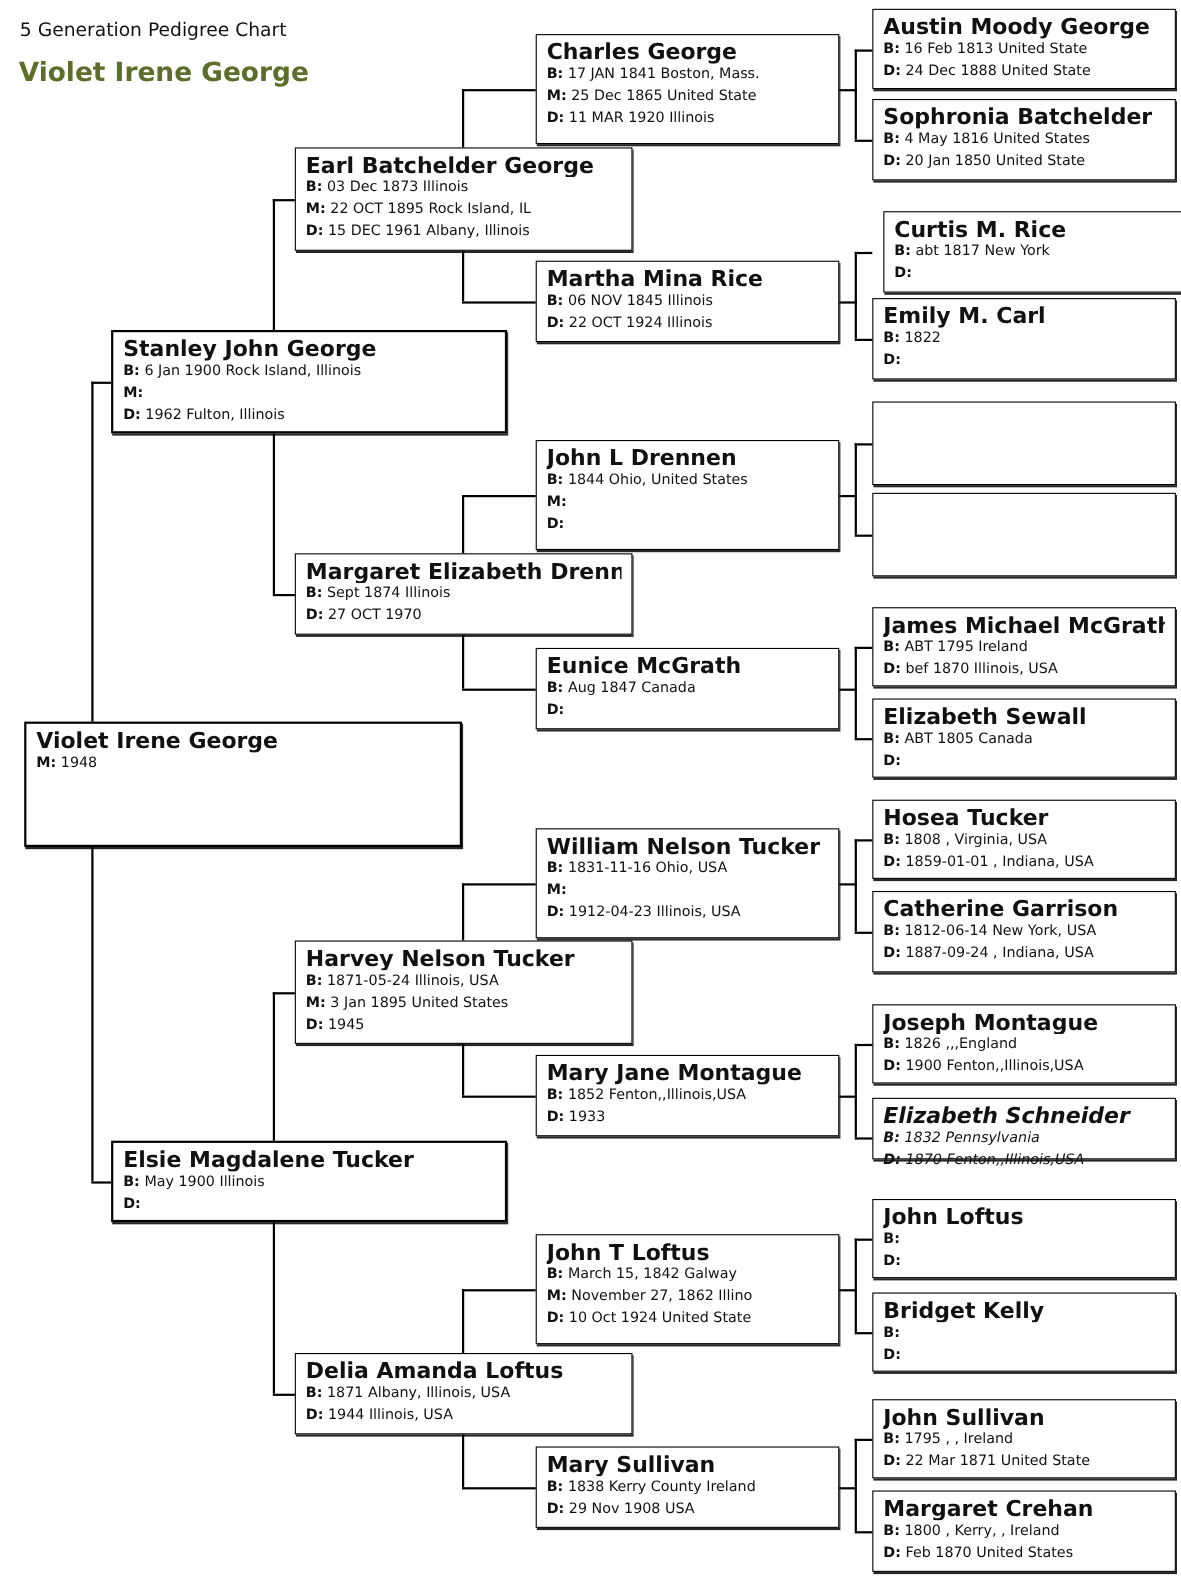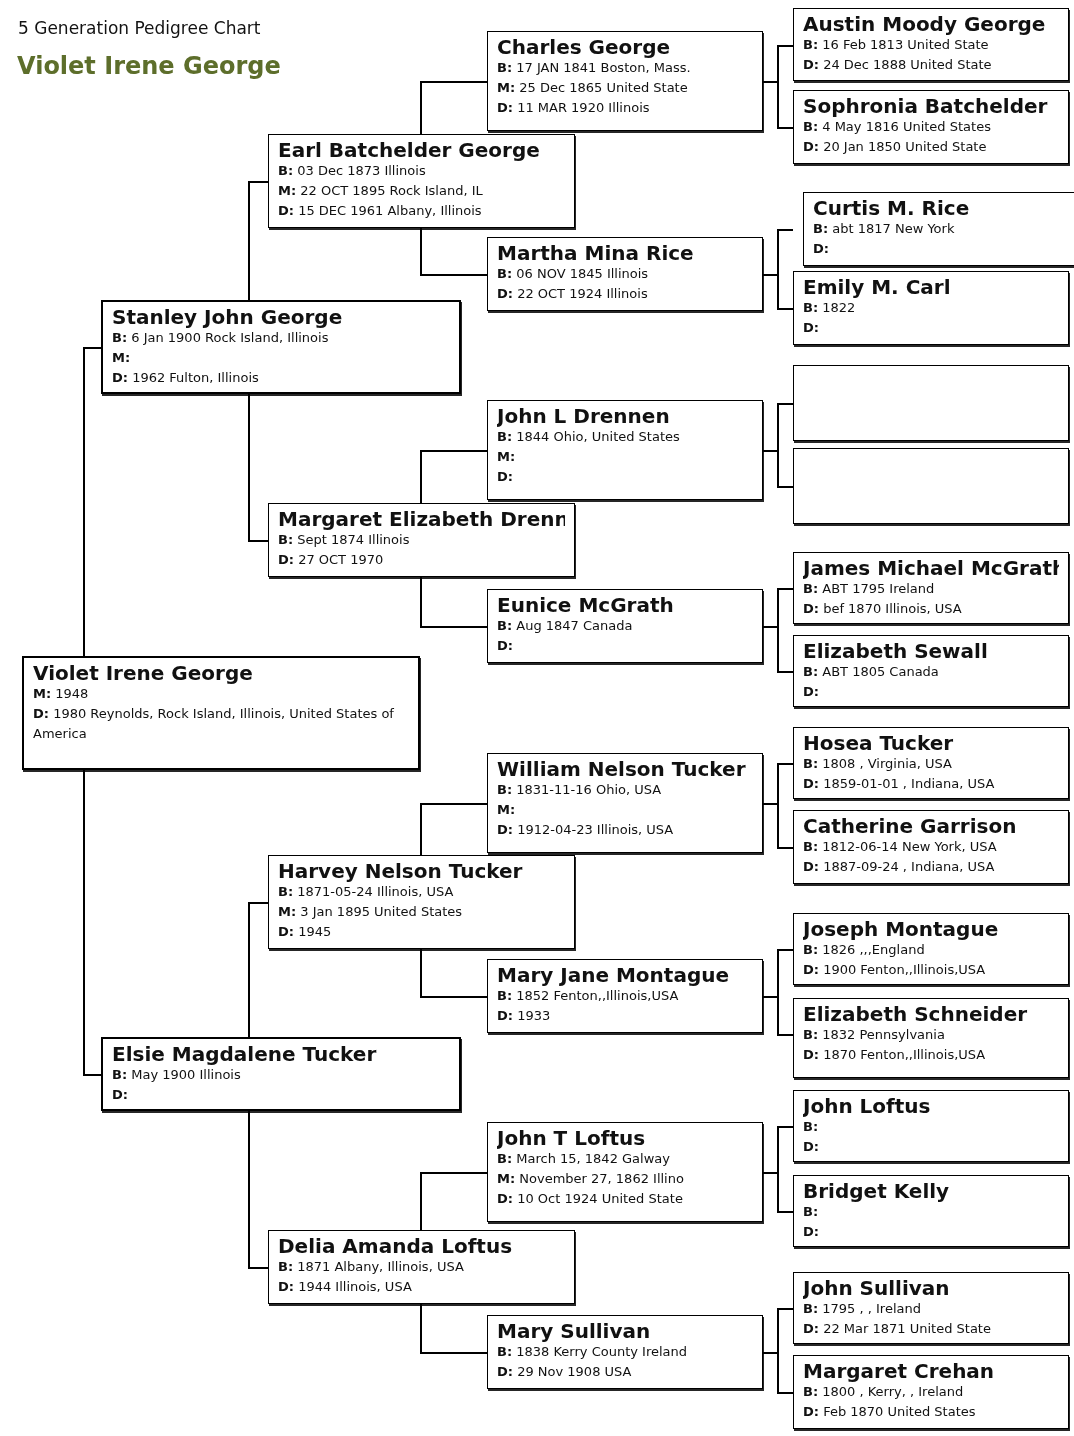--- a/index.html
+++ b/index.html
@@ -19,21 +19,20 @@
 </head>
 <body>
 
 <div id="page">
   <div class="hdr-small">5 Generation Pedigree Chart</div>
   <div class="hdr-name" style="color: rgb(93, 110, 43);">Violet Irene George</div>
   <div id="chart">
       <div class="pbox thick wrapbox" style="left: 22px; top: 656px; width: 398px; height: 114px;">
         <div class="pname">Violet Irene George</div>
         <div class="pline"><span class="elb">M:</span> <span>1948</span></div>
-        <div class="pline"><span class="elb">D:</span> <span>1980 Reynolds, Rock Island, Illinois, United States of America</span></div>
       </div>
       <div class="pbox thick" style="left: 101px; top: 300px; width: 360px; height: 94px;">
         <div class="pname">Stanley John George</div>
         <div class="pline"><span class="elb">B:</span> <span>6 Jan 1900 Rock Island, Illinois</span></div>
         <div class="pline"><span class="elb">M:</span> <span></span></div>
         <div class="pline"><span class="elb">D:</span> <span>1962 Fulton, Illinois</span></div>
       </div>
       <div class="pbox thick" style="left: 101px; top: 1037px; width: 360px; height: 74px;">
         <div class="pname">Elsie Magdalene Tucker</div>
         <div class="pline"><span class="elb">B:</span> <span>May 1900 Illinois</span></div>
@@ -145,21 +144,21 @@
       <div class="pbox" style="left: 793px; top: 810px; width: 276px; height: 74px;">
         <div class="pname">Catherine Garrison</div>
         <div class="pline"><span class="elb">B:</span> <span>1812-06-14 New York, USA</span></div>
         <div class="pline"><span class="elb">D:</span> <span>1887-09-24 , Indiana, USA</span></div>
       </div>
       <div class="pbox" style="left: 793px; top: 913px; width: 276px; height: 72px;">
         <div class="pname">Joseph Montague</div>
         <div class="pline"><span class="elb">B:</span> <span>1826 ,,,England</span></div>
         <div class="pline"><span class="elb">D:</span> <span>1900 Fenton,,Illinois,USA</span></div>
       </div>
-      <div class="pbox" style="left: 793px; top: 998px; width: 276px; height: 80px;">
+      <div class="pbox" style="left: 793px; top: 998px; width: 276px; height: 56px; font-style: italic;">
         <div class="pname">Elizabeth Schneider</div>
         <div class="pline"><span class="elb">B:</span> <span>1832 Pennsylvania</span></div>
         <div class="pline"><span class="elb">D:</span> <span>1870 Fenton,,Illinois,USA</span></div>
       </div>
       <div class="pbox" style="left: 793px; top: 1090px; width: 276px; height: 72px;">
         <div class="pname">John Loftus</div>
         <div class="pline"><span class="elb">B:</span> <span></span></div>
         <div class="pline"><span class="elb">D:</span> <span></span></div>
       </div>
       <div class="pbox" style="left: 793px; top: 1175px; width: 276px; height: 72px;">

